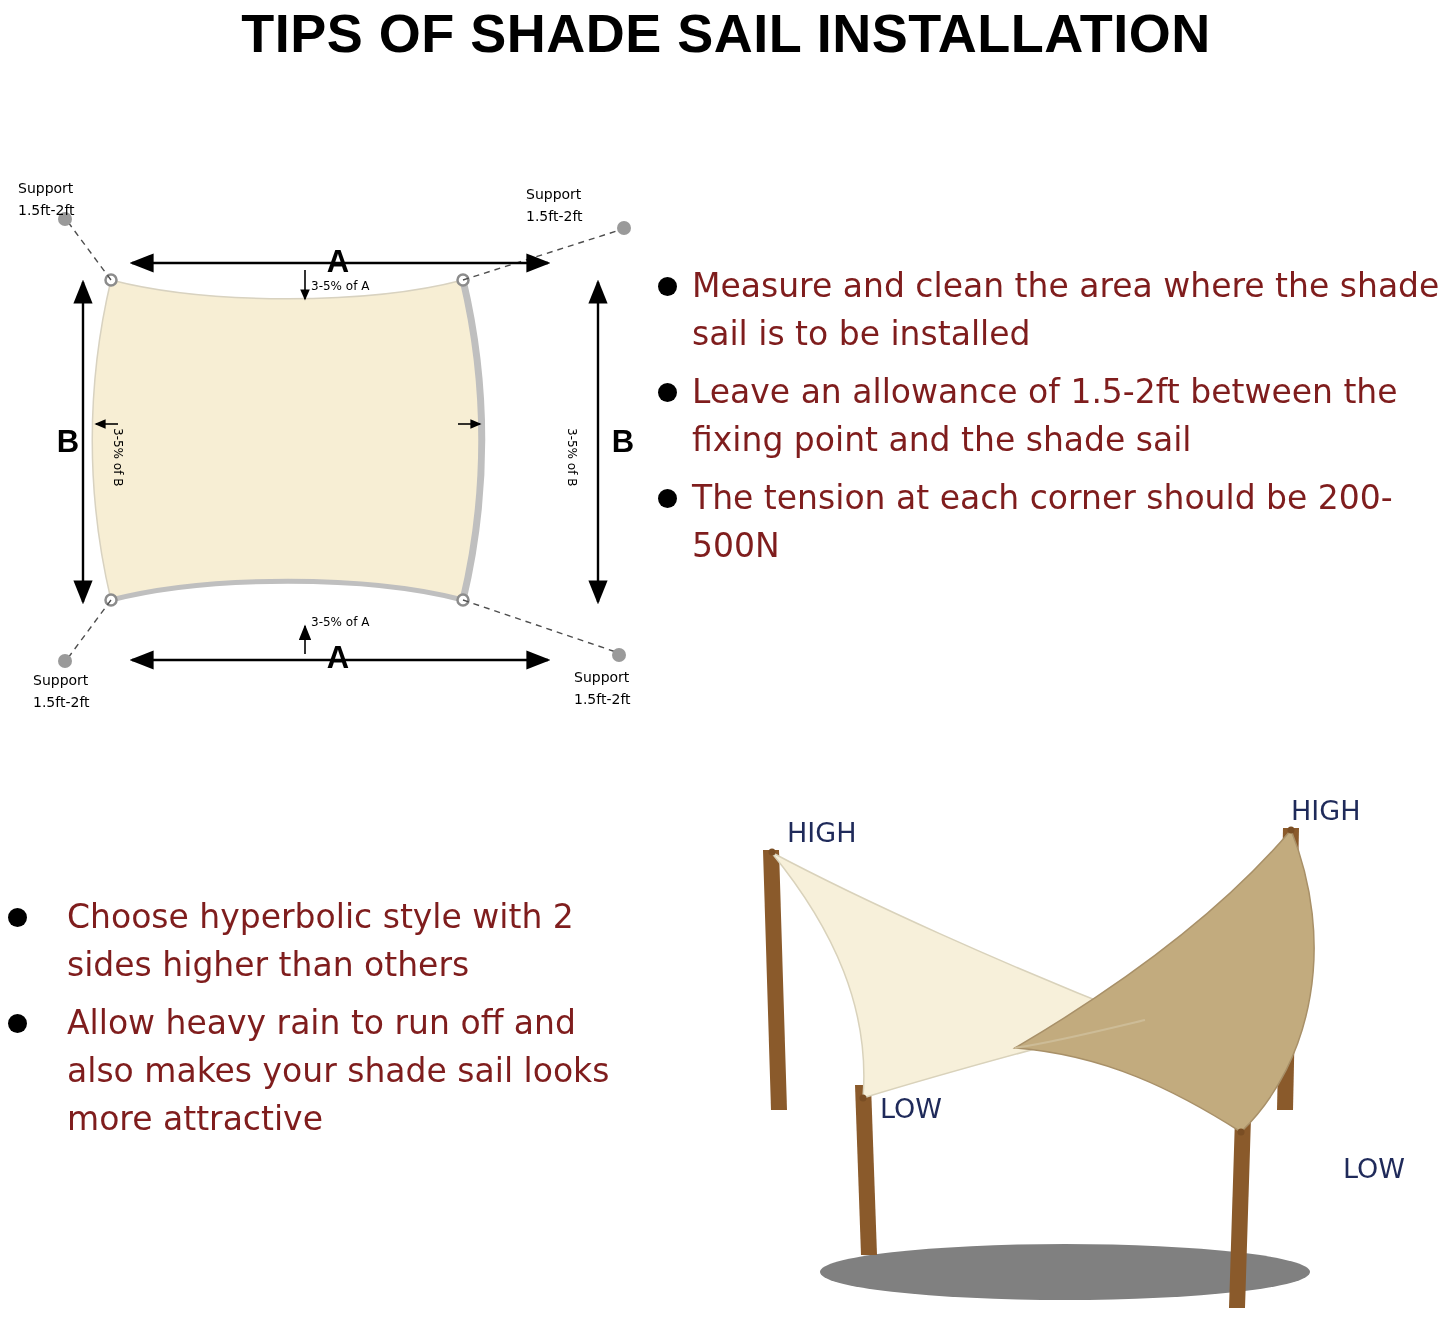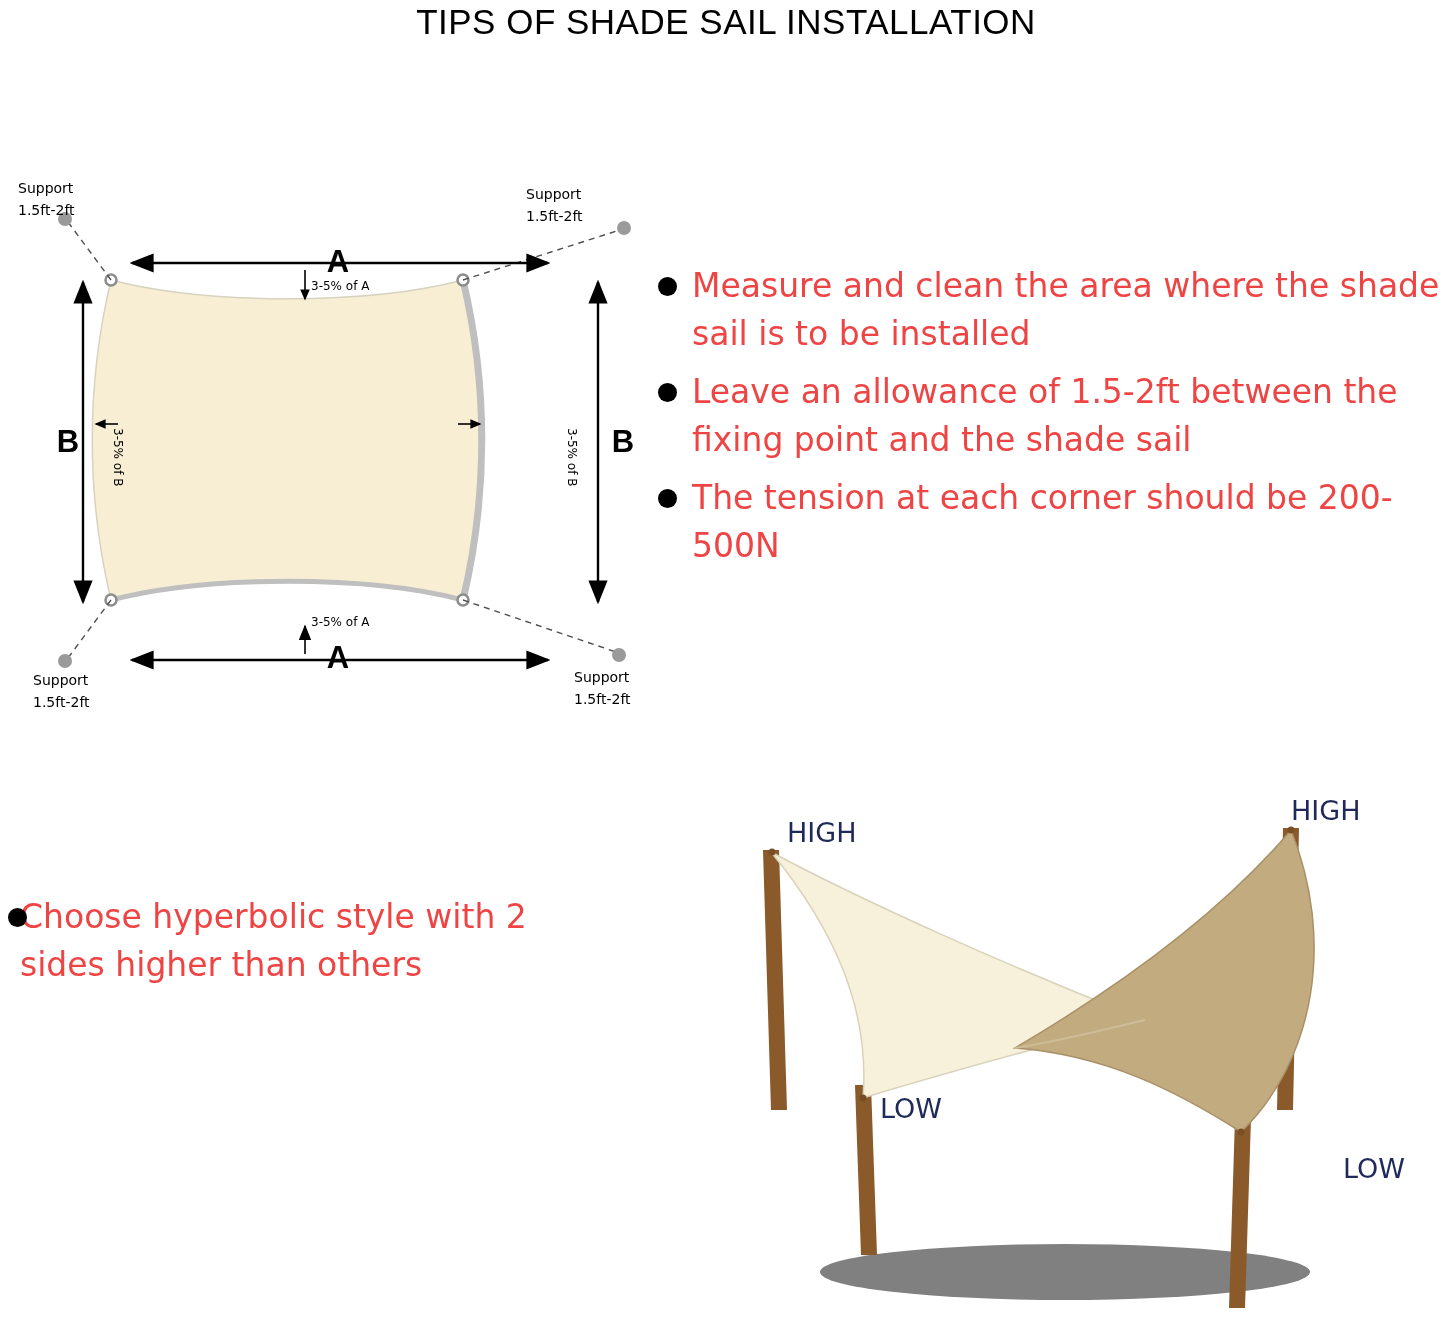--- a/index.html
+++ b/index.html
@@ -22,22 +22,22 @@
   }
 
   
   .title {
     position: absolute;
     top: 2px;
     left: 0;
     width: 1452px;
     text-align: center;
     font-family: "Liberation Sans", sans-serif;
-    font-weight: normal;
-    font-size: 35px;
+    font-weight: bold;
+    font-size: 54px;
     letter-spacing: 0.5px;
     color: #000;
     white-space: nowrap;
   }
 
   
   .top-diagram {
     position: absolute;
     left: 8px;
     top: 160px;
@@ -51,21 +51,21 @@
     position: absolute;
     list-style: none;
     margin: 0;
     padding: 0;
   }
   .bullet-list li {
     position: relative;
     padding-left: 42px;
     margin-bottom: 10px;
     font-family: "DejaVu Sans", sans-serif;
-    color: #ef4444;
+    color: #7f1d1d;
   }
   .bullet-list li::before {
     content: "";
     position: absolute;
     left: 8px;
     background: #000;
     border-radius: 50%;
   }
 
   #tips-list-top {
@@ -82,21 +82,21 @@
   }
 
   #tips-list-bottom {
     left: 0px;
     top: 893px;
     width: 620px;
     font-size: 33px;
     line-height: 48px;
   }
   #tips-list-bottom li {
-    padding-left: 20px;
+    padding-left: 67px;
   }
   #tips-list-bottom li::before {
     width: 19px;
     height: 19px;
     top: 15px;
     left: 8px;
   }
 
   
   .bottom-diagram {
@@ -230,20 +230,21 @@
   </div>
 
   <ul class="bullet-list" id="tips-list-top">
     <li>Measure and clean the area where the shade sail is to be installed</li>
     <li>Leave an allowance of 1.5-2ft between the fixing point and the shade sail</li>
     <li>The tension at each corner should be 200-500N</li>
   </ul>
 
   <ul class="bullet-list" id="tips-list-bottom">
     <li>Choose hyperbolic style with 2 sides higher than others</li>
+    <li>Allow heavy rain to run off and also makes your shade sail looks more attractive</li>
   </ul>
 
   <div class="bottom-diagram">
     <svg width="812" height="545" viewBox="0 0 812 545" xmlns="http://www.w3.org/2000/svg">
 
       <ellipse cx="390" cy="492" rx="245" ry="28" fill="#808080"></ellipse>
 
       <polygon points="88,70 104,70 112,330 96,330" fill="#8a5a2b"></polygon>
 
       <polygon points="608,48 624,48 618,330 602,330" fill="#8a5a2b"></polygon>

